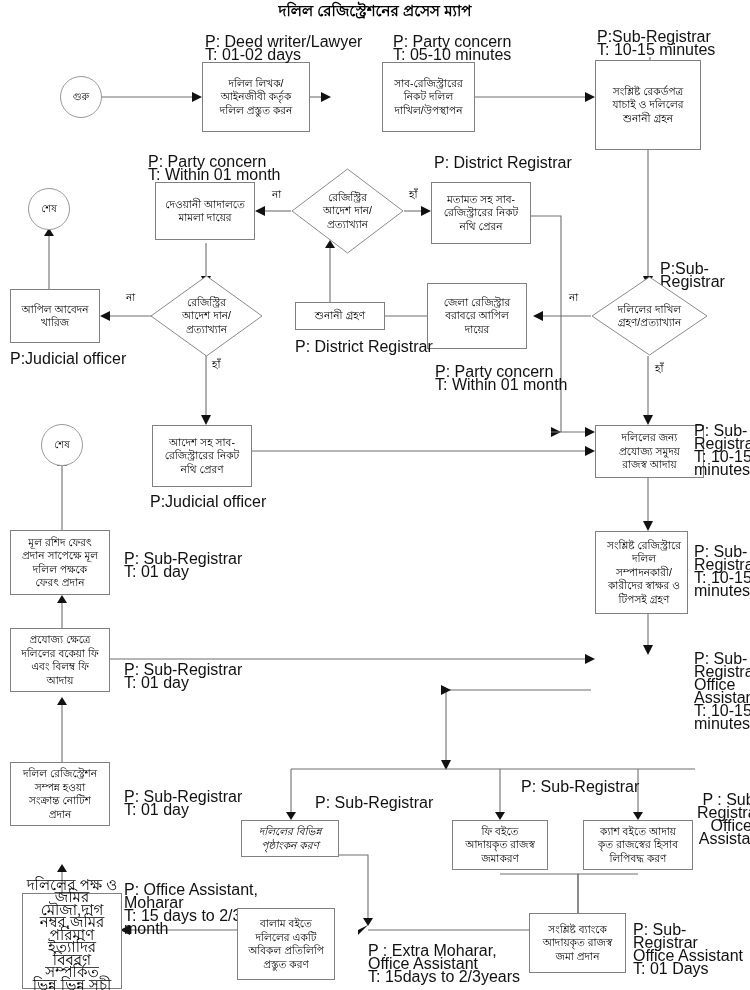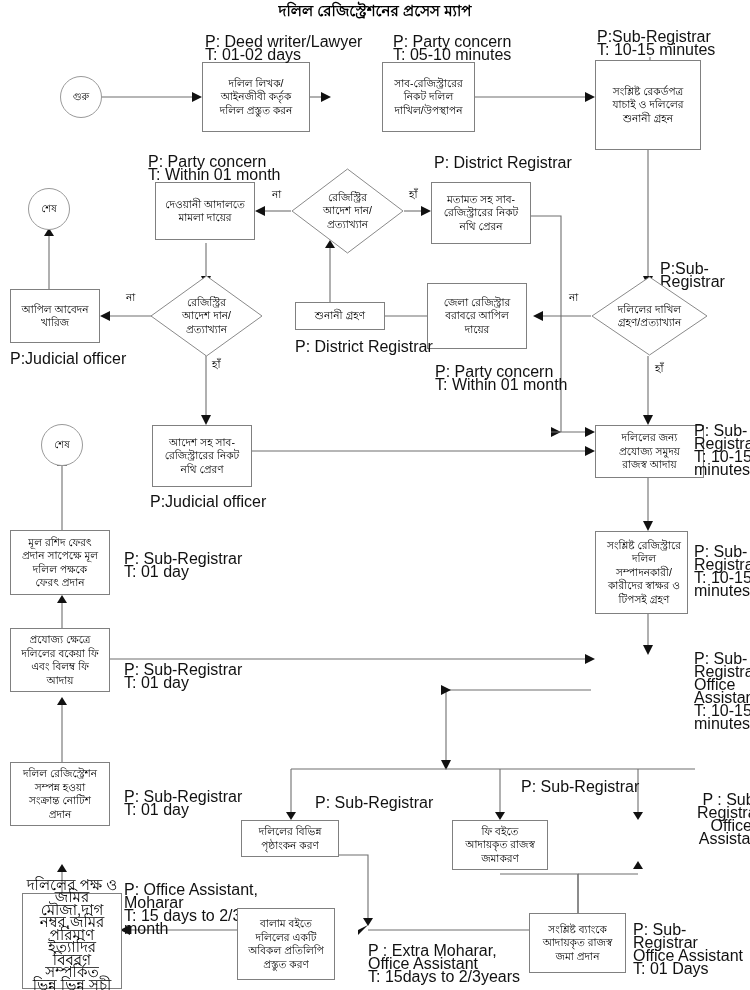--- a/index.html
+++ b/index.html
@@ -344,29 +344,32 @@
 T: 10-15
 minutes</div>
 
   <div class="box" style="left:10px;top:762px;width:100px;height:64px;">দলিল রেজিস্ট্রেশন
 সম্পন্ন হওয়া
 সংক্রান্ত নোটিশ
 প্রদান</div>
   <div class="note" style="left:124px;top:790px;">P: Sub-Registrar
 T: 01 day</div>
 
-  <div class="box" style="left:241px;top:820px;width:98px;height:37px;">দলিলের বিভিন্ন
+  <div class="box" style="left:241px;top:820px;width:98px;height:37px;font-style:italic;">দলিলের বিভিন্ন
 পৃষ্ঠাংকন করণ</div>
   <div class="note" style="left:315px;top:796px;">P: Sub-Registrar</div>
 
   <div class="box" style="left:452px;top:820px;width:96px;height:50px;text-align:center;">ফি বইতে
 আদায়কৃত রাজস্ব
 জমাকরণ</div>
   <div class="note" style="left:521px;top:780px;">P: Sub-Registrar</div>
 
+  <div class="box" style="left:583px;top:820px;width:110px;height:50px;">ক্যাশ বইতে আদায়
+কৃত রাজস্বের হিসাব
+লিপিবদ্ধ করণ</div>
   <div class="note" style="left:697px;top:793px;text-align:center;">P : Sub-
 Registrar,
 Office
 Assistant</div>
 
   <div class="box" style="left:22px;top:893px;width:100px;height:96px;font-size:15px;line-height:12.5px;">দলিলের পক্ষ ও
 জমির মৌজা,দাগ
 নম্বর,জমির
 পরিমাণ ইত্যাদির
 বিবরণ সম্পর্কিত

